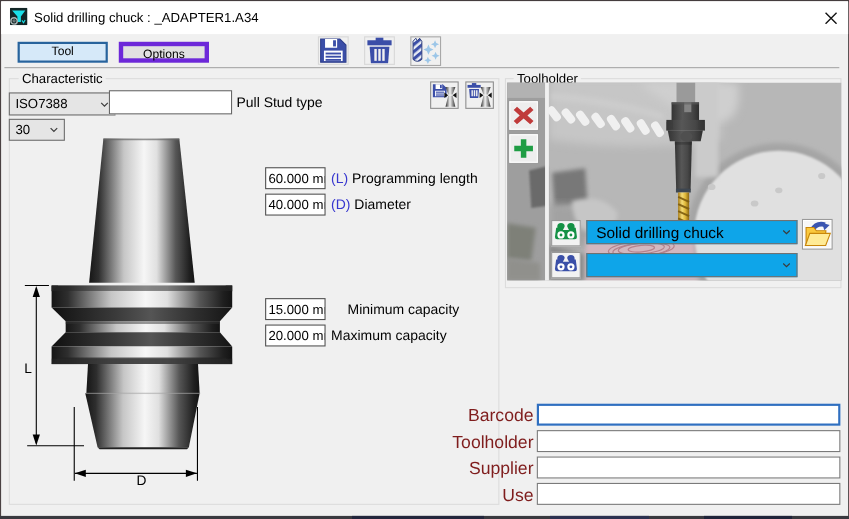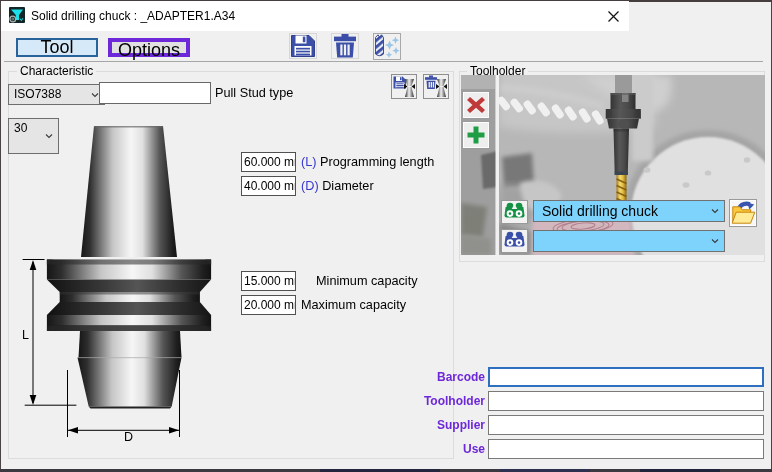--- a/index.html
+++ b/index.html
@@ -1,40 +1,40 @@
 <!DOCTYPE html>
 <html><head>
 <meta charset="utf-8">
 <style>
 * { margin:0; padding:0; box-sizing:border-box; }
 html,body { width:772px; height:472px; overflow:hidden; }
 body { font-family:"Liberation Sans", sans-serif; background:#f0f0f0; position:relative; }
 .abs { position:absolute; }
 .win { position:absolute; left:0; top:0; width:772px; height:472px; border:1px solid #4a4243; background:#f0f0f0; }
-.titlebar { position:absolute; left:1px; top:1px; width:628px; height:30px; background:#ffffff; }
+.titlebar { position:absolute; left:1px; top:1px; width:770px; height:30px; background:#ffffff; }
 .title-text { position:absolute; left:30px; top:0; height:30px; line-height:30px; font-size:12px; color:#000; }
 .sep { position:absolute; left:4px; top:61px; width:759px; height:1px; background:#a7a7a7; }
-.btn { position:absolute; top:38px; height:19px; width:82px; font-size:18px; text-align:center; line-height:15px; }
+.btn { position:absolute; top:38px; height:19px; width:82px; font-size:11px; text-align:center; line-height:15px; }
 .btn-tool { left:16px; background:#d6e9f9; border:2px solid #28639c; }
 .btn-options { left:108px; background:#e1e1e1; border:4px solid #6d28d9; line-height:17px; }
 .icbtn { position:absolute; top:33px; width:28px; height:26px; background:#f0f0f0; border:1px solid #d7d7d7; }
 .group { position:absolute; border:1px solid #dcdcdc; }
 .grouplabel { position:absolute; top:64px; font-size:12px; background:#f0f0f0; padding:0 3px; color:#000; }
 .combo { position:absolute; background:#e5e5e5; border:1px solid #6e6e6e; font-size:12px; color:#000; }
 .combo .ctext { position:absolute; left:5px; top:0; line-height:19px; }
 .chev { position:absolute; right:5px; top:50%; margin-top:-4px; width:8px; height:8px; }
 .tinput { position:absolute; background:#fff; border:1px solid #686868; }
 .ninput { position:absolute; background:#fff; border:1px solid #505050; width:55px; height:20px; font-size:12px; line-height:18px; padding-left:2px; white-space:nowrap; overflow:hidden; }
 .flabel { position:absolute; font-size:12.7px; color:#000; white-space:nowrap; }
 .blue { color:#3737cf; }
-.rlabel { position:absolute; font-size:12px; color:#6d28d9; text-align:right; width:80px;font-weight:bold; }
+.rlabel { position:absolute; font-size:16px; color:#7f1d1d; text-align:right; width:80px; }
 .rinput { position:absolute; left:488px; width:276px; height:20px; background:#fff; border:1px solid #7a7a7a; }
 .phbtn { position:absolute; left:463px; width:26px; height:26px; background:#eeeeee; border:1px solid #fdfdfd; box-shadow:0 0 0 1px #9c9c9c; }
 .tbtn { position:absolute; width:27px; height:24px; background:#f2f2f2; border:1px solid #999999; }
-.tcombo { position:absolute; left:533px; width:192px; height:22px; background:#7dd3fc; border:1px solid #717171; font-size:14px; }
+.tcombo { position:absolute; left:533px; width:192px; height:22px; background:#0ea5e9; border:1px solid #717171; font-size:14px; }
 .tcombo .ctext { line-height:20px; left:8px; }
 .bottomstrip { position:absolute; left:0; top:469px; width:772px; height:3px; background:#39393f; }
 </style>
 </head>
 <body>
 <div class="win"></div>
 <div class="abs" style="left:0;top:0;width:772px;height:2px;background:#453d3e"></div>
 <div class="titlebar">
   <svg class="abs" style="left:8px;top:6px" width="16" height="16" viewBox="0 0 16 16">
     <rect x="0" y="0" width="16" height="16" rx="1" fill="#132627"></rect>
@@ -97,21 +97,21 @@
 <div class="grouplabel" style="left:467px">Toolholder</div>
 
 <div class="combo" style="left:8px;top:84px;width:97px;height:21px">
   <span class="ctext">ISO7388</span>
   <svg class="chev" viewBox="0 0 8 8">
       <path d="M1 2.5 L4 5.5 L7 2.5" fill="none" stroke="#3c3c3c" stroke-width="1.1"></path>
     </svg>
 </div>
 <div class="tinput" style="left:99px;top:82px;width:112px;height:22px"></div>
 <div class="flabel" style="left:215px;top:86px">Pull Stud type</div>
-<div class="combo" style="left:8px;top:118px;width:51px;height:36px">
+<div class="combo" style="left:8px;top:108px;width:51px;height:20px">
   <span class="ctext">30</span>
   <svg class="chev" viewBox="0 0 8 8">
       <path d="M1 2.5 L4 5.5 L7 2.5" fill="none" stroke="#3c3c3c" stroke-width="1.1"></path>
     </svg>
 </div>
 
 <div class="abs" style="left:391px;top:74px;width:26px;height:25px;background:#f0f0f0;border:1px solid #8e8e8e">
   <svg width="24" height="23" viewBox="0 0 24 23" style="position:absolute;left:0;top:0">
     <path d="M1.5 1.5 H10.5 L14 5 V13.5 H1.5 Z" fill="#3b4ea8"></path>
     <path d="M4 1.5 H10 V6 H4 Z" fill="#fff"></path>

